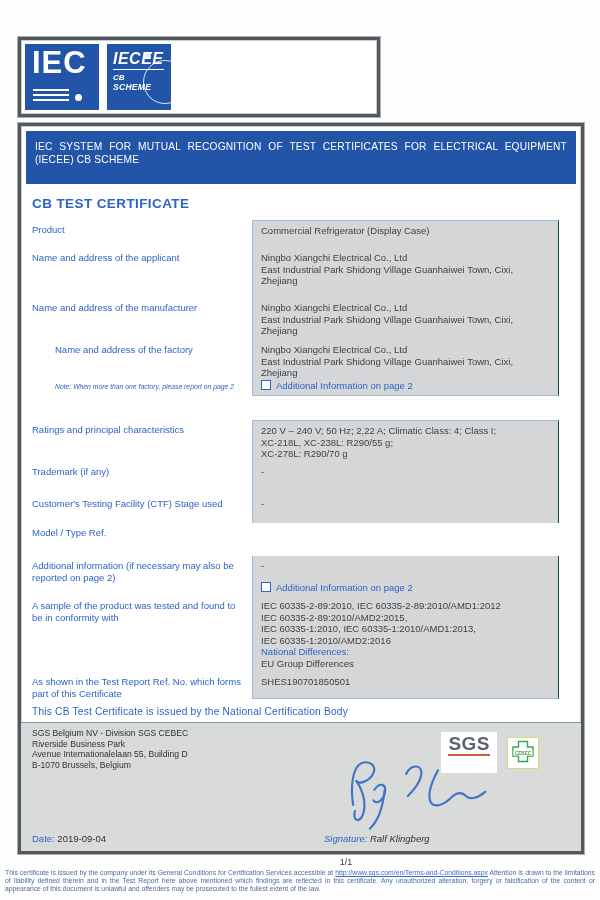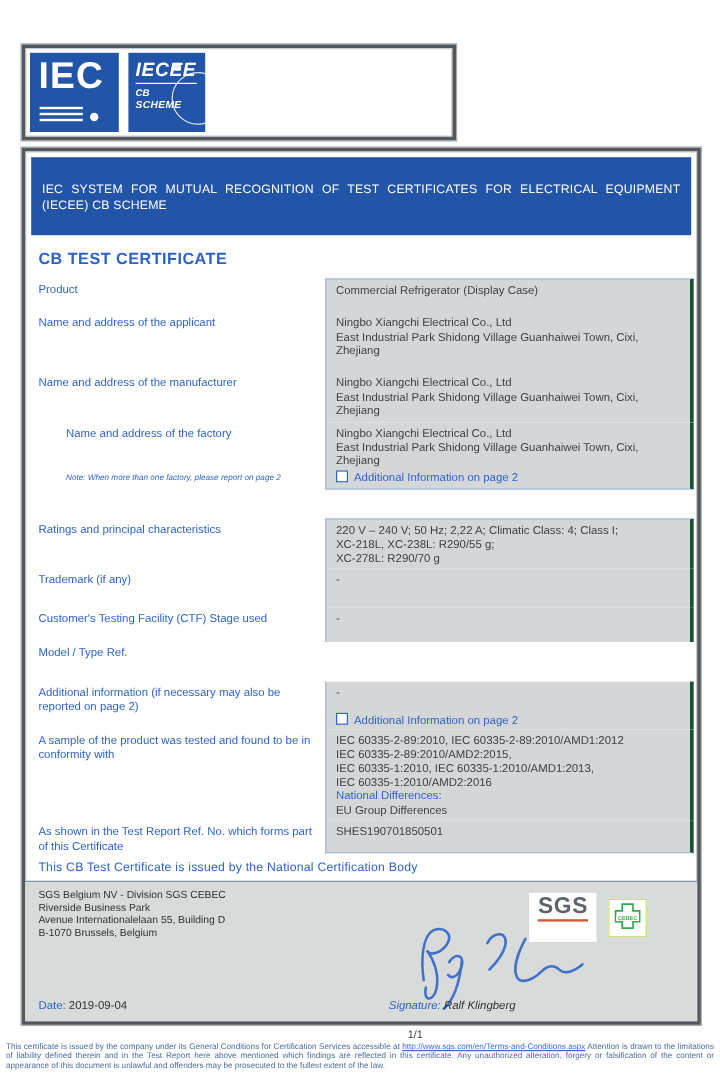--- a/index.html
+++ b/index.html
@@ -27,27 +27,27 @@
   .iecee-spot{position:absolute;right:20px;top:9px;width:6px;height:6px;border-radius:50%;background:#fff;opacity:.9;}
 
   .ref-box{flex:1;height:82px;}
   .ref-inner{display:flex;flex-direction:column;}
   .ref-head{height:26px;background:linear-gradient(#4a7fce,#2254a8);color:#fff;font-size:11px;display:flex;align-items:center;justify-content:center;border-bottom:2px solid #eef2f8;}
   .ref-val{flex:1;display:flex;align-items:center;justify-content:center;font-size:17px;font-weight:bold;letter-spacing:1px;color:#1e1e1e;}
 
   
   .cert-frame{position:absolute;left:17px;top:122px;width:568px;height:733px;}
   .cert-inner{display:flex;flex-direction:column;}
-  .banner{margin:5px 5px 0 5px;background:#2254a8;color:#fff;font-size:10.2px;line-height:13px;padding:21px 9px 18px 9px;text-align:justify;letter-spacing:.2px;}
+  .banner{margin:5px 5px 0 5px;background:#2254a8;color:#fff;font-size:10.2px;line-height:13px;padding:9px 9px 18px 9px;text-align:justify;letter-spacing:.2px;}
   .cert-title{margin:12px 0 9px 11px;color:#2e63c6;font-weight:bold;font-size:13.5px;letter-spacing:.4px;}
 
   .fields{width:560px;}
   .frow{display:flex;}
-  .lcell{width:250px;box-sizing:border-box;padding:4px 6px 0 11px;color:#2e63c6;font-size:9.5px;line-height:11.5px;}
-  .vcell{width:307px;box-sizing:border-box;padding:4px 8px 2px 8px;color:#3d3f42;font-size:9.5px;line-height:11.5px;background:#d5d6d8;border-left:1px solid #a0bad8;border-right:3px solid #14532d;}
+  .lcell{width:231px;box-sizing:border-box;padding:4px 6px 0 11px;color:#2e63c6;font-size:9.5px;line-height:11.5px;}
+  .vcell{width:307px;box-sizing:border-box;padding:4px 8px 2px 8px;color:#3d3f42;font-size:9.5px;line-height:11.5px;background:#d5d6d8;border-left:1px solid #a0bad8;border-right:1px solid #14532d;}
   .grp .frow:first-child .vcell{border-top:1px solid #a0bad8;}
   .grp .frow:last-child .vcell{border-bottom:1px solid #a0bad8;}
   .grp-b{margin-top:24px;}
   .pre{white-space:pre-line;}
   .r1{min-height:28px}.r2{min-height:50px}.r3{min-height:42px}.r4{min-height:56px}
   .r5{min-height:42px}.r6{min-height:32px}.r7{min-height:29px}.r8{min-height:33px}
   .r9{min-height:40px}.r10{min-height:76px}.r11{min-height:25px}
   .lcell-factory{display:flex;flex-direction:column;justify-content:space-between;padding-bottom:5px;padding-left:34px;}
   .note{font-size:6.8px;font-style:italic;color:#2e63c6;line-height:8px;}
   .chkline{color:#2e63c6;margin-top:1px;}

